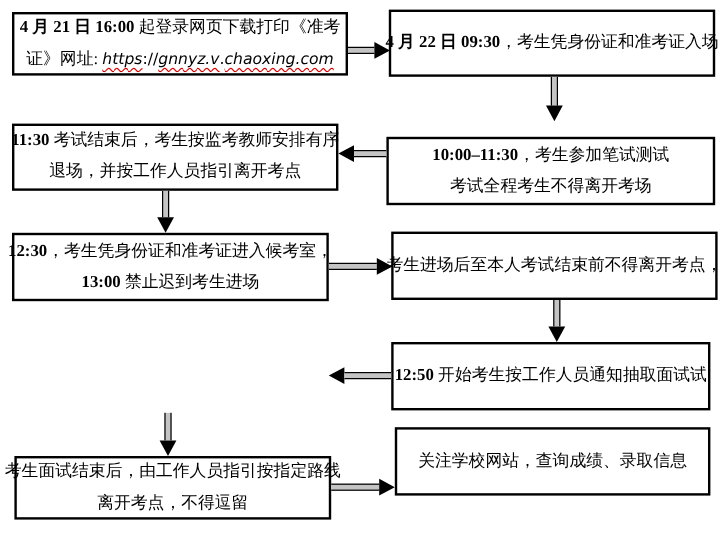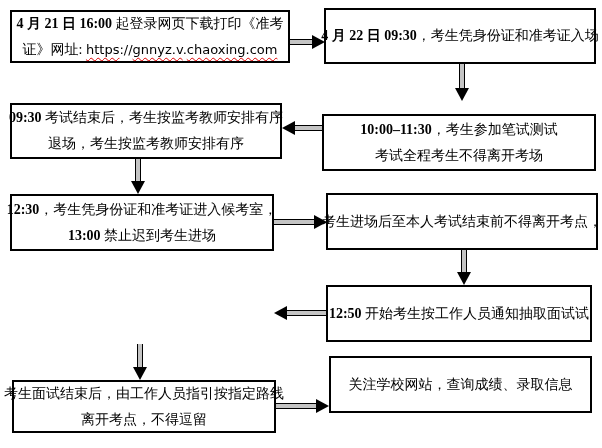--- a/index.html
+++ b/index.html
@@ -15,20 +15,21 @@
   }
   .line{white-space:nowrap;}
   .b{font-weight:bold;}
   .url{font-family:"DejaVu Sans","Liberation Sans",sans-serif;font-size:13px;}
   .wavy{
     text-decoration:underline;
     text-decoration-style:wavy;
     text-decoration-color:#dd0000;
     text-decoration-thickness:1px;
     text-underline-offset:3px;
+    font-style:italic;
   }
   .hshaft{position:absolute;height:4px;background:#c4c4c4;border-top:1px solid #000;border-bottom:1px solid #000;}
   .vshaft{position:absolute;width:4px;background:#c4c4c4;border-left:1px solid #000;border-right:1px solid #000;}
   .head-right{position:absolute;width:0;height:0;border-top:7px solid transparent;border-bottom:7px solid transparent;border-left:13px solid #000;}
   .head-left{position:absolute;width:0;height:0;border-top:7px solid transparent;border-bottom:7px solid transparent;border-right:13px solid #000;}
   .head-down{position:absolute;width:0;height:0;border-left:7px solid transparent;border-right:7px solid transparent;border-top:13px solid #000;}
 </style>
 </head>
 <body>
 
@@ -42,22 +43,22 @@
   <div class="box" style="left:324px;top:8px;width:272px;height:56px">
     <div class="line"><span class="b">4 月 22 日 09:30</span><span>，考生凭身份证和准考证入场</span></div>
   </div>
 
   <div class="box" style="left:322px;top:114px;width:274px;height:57px">
     <div class="line"><span class="b">10:00–11:30</span><span>，考生参加笔试测试</span></div>
     <div class="line"><span>考试全程考生不得离开考场</span></div>
   </div>
 
   <div class="box" style="left:10px;top:103px;width:272px;height:56px">
-    <div class="line"><span class="b">09:30</span><span> 考试结束后，考生按监考教师安排有序</span></div>
-    <div class="line"><span>退场，考生按监考教师安排有序</span></div>
+    <div class="line"><span class="b">11:30</span><span> 考试结束后，考生按监考教师安排有序</span></div>
+    <div class="line"><span>退场，并按工作人员指引离开考点</span></div>
   </div>
 
   <div class="box" style="left:10px;top:194px;width:264px;height:57px">
     <div class="line"><span class="b">12:30</span><span>，考生凭身份证和准考证进入候考室，</span></div>
     <div class="line"><span class="b">13:00</span><span> 禁止迟到考生进场</span></div>
   </div>
 
   <div class="box" style="left:326px;top:193px;width:272px;height:57px">
     <div class="line"><span>考生进场后至本人考试结束前不得离开考点，</span></div>
   </div>

